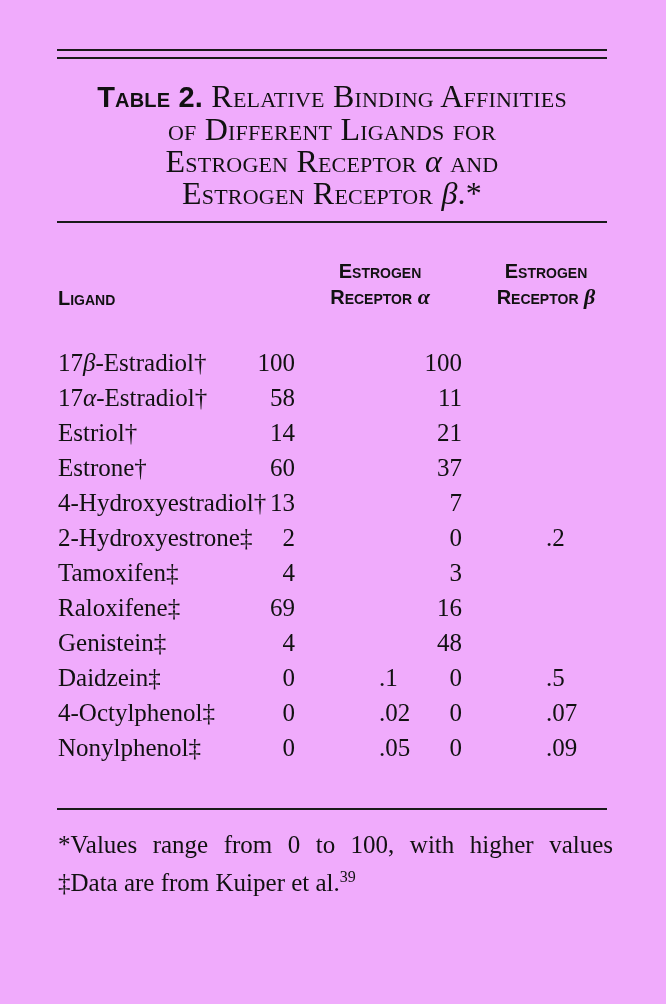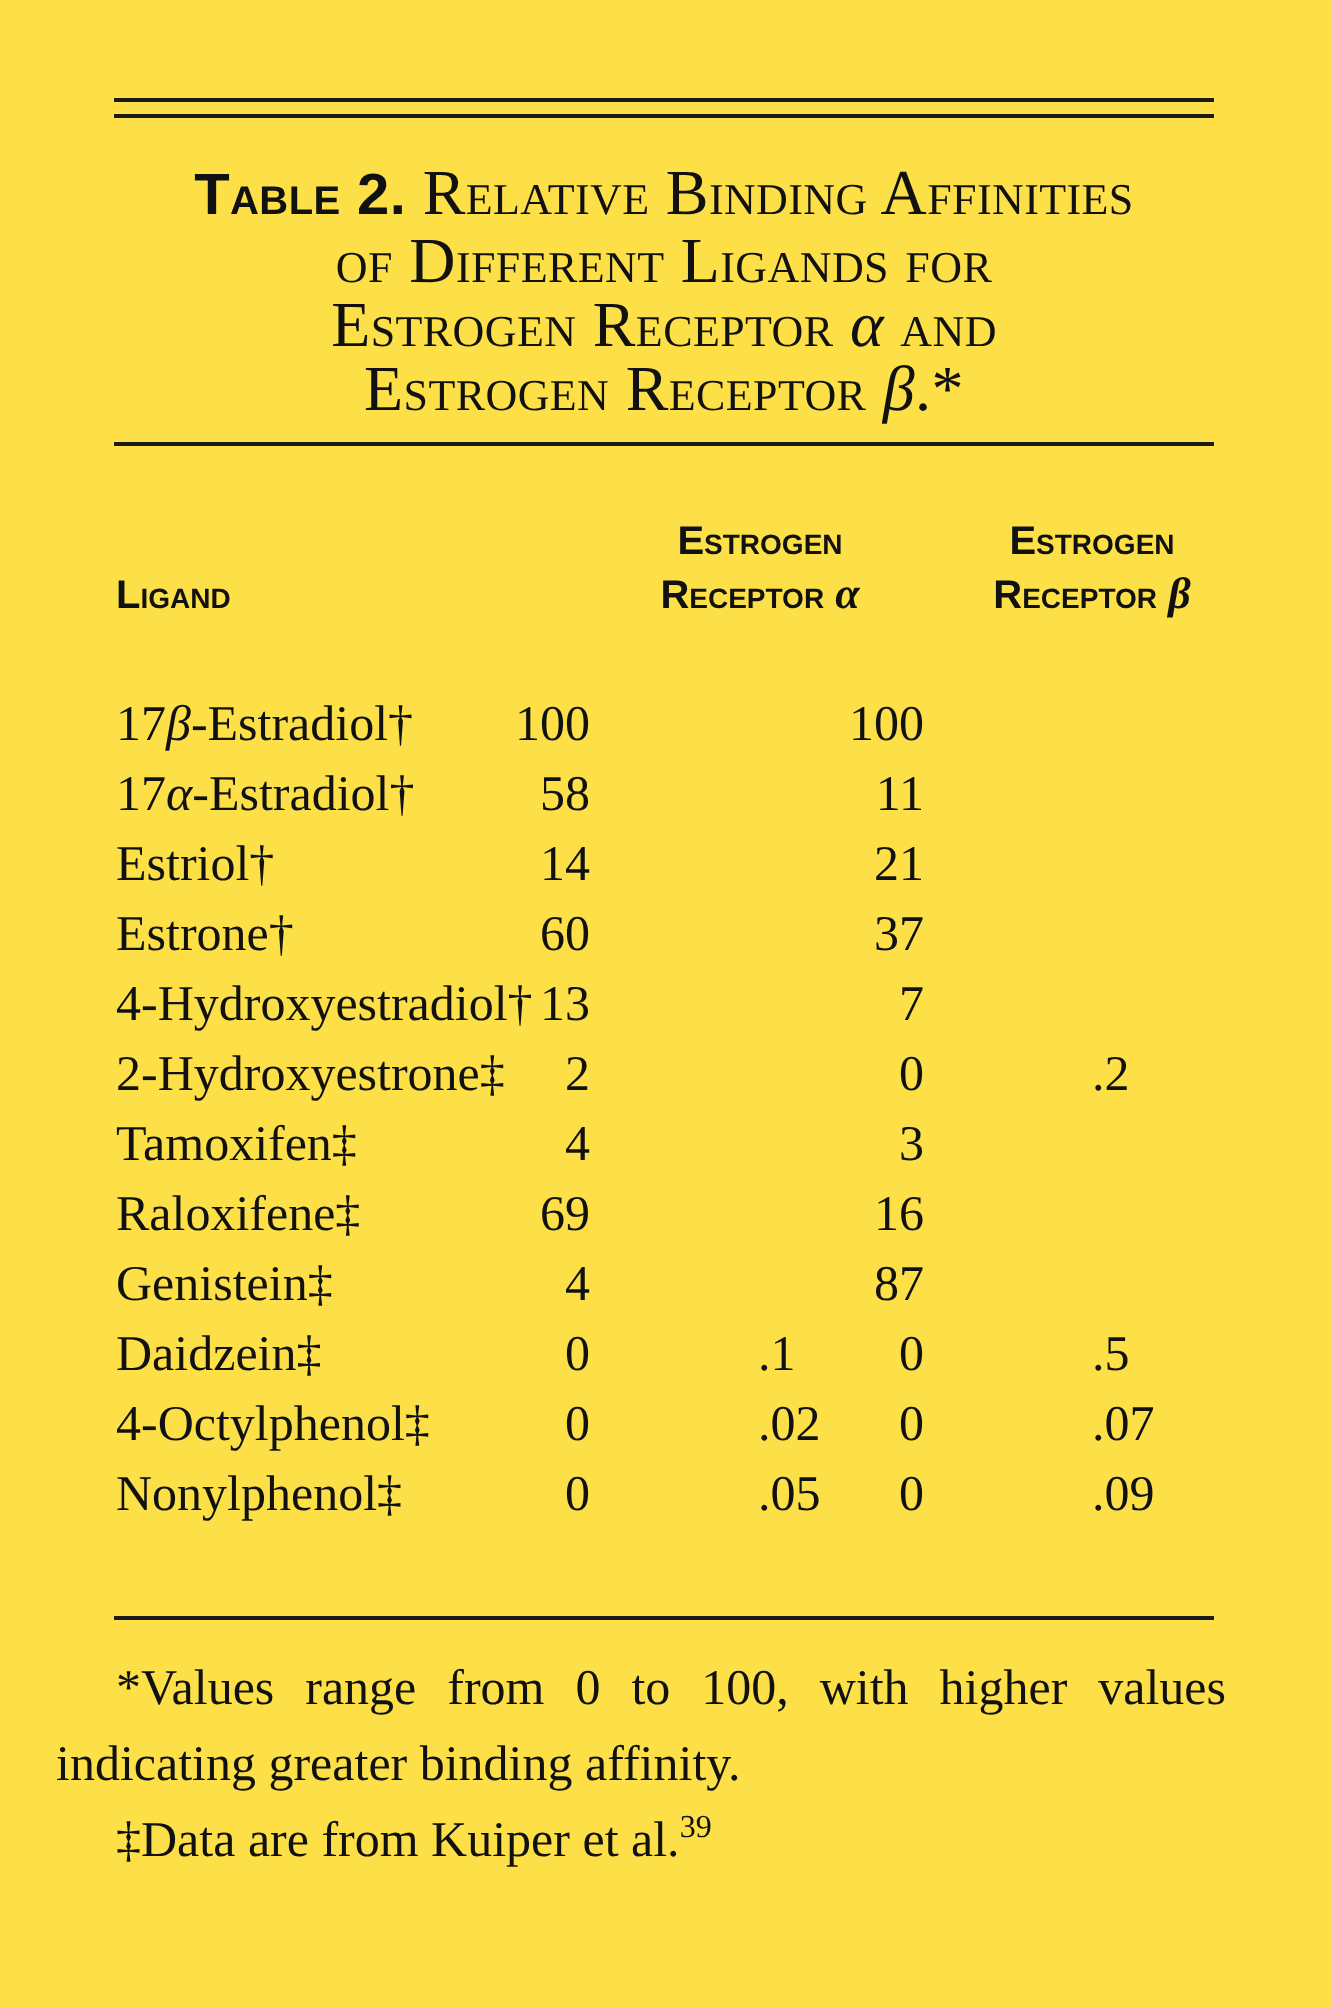--- a/index.html
+++ b/index.html
@@ -1,20 +1,20 @@
 <!DOCTYPE html>
 <html><head>
 <meta charset="utf-8">
 <style>
   html,body { margin:0; padding:0; background:#ffffff; }
   .page {
     position: relative;
     width: 666px;
     height: 1004px;
-    background: #fde047;
+    background: #f0abfc;
     color: #111111;
     font-family: "Liberation Serif", serif;
     overflow: hidden;
   }
   
   .rule-double {
     position: absolute;
     left: 57px; top: 49px;
     width: 550px; height: 6px;
     border-top: 2px solid #1a1a1a;
@@ -159,21 +159,21 @@
         <span class="v-int b-int">3</span>
       </div>
       <div class="row">
         <span class="ligand">Raloxifene‡</span>
         <span class="v-int a-int">69</span>
         <span class="v-int b-int">16</span>
       </div>
       <div class="row">
         <span class="ligand">Genistein‡</span>
         <span class="v-int a-int">4</span>
-        <span class="v-int b-int">87</span>
+        <span class="v-int b-int">48</span>
       </div>
       <div class="row">
         <span class="ligand">Daidzein‡</span>
         <span class="v-int a-int">0</span>
         <span class="v-dec a-dec">.1</span>
         <span class="v-int b-int">0</span>
         <span class="v-dec b-dec">.5</span>
       </div>
       <div class="row">
         <span class="ligand">4-Octylphenol‡</span>
@@ -188,17 +188,16 @@
         <span class="v-dec a-dec">.05</span>
         <span class="v-int b-int">0</span>
         <span class="v-dec b-dec">.09</span>
       </div>
     </div>
 
   <div class="rule rule-foot"></div>
 
   <div class="footnotes">
     <div class="fn fn-indent fn-just"><span>*</span><span>Values range from 0 to 100, with higher values</span></div>
-    <div class="fn">indicating greater binding affinity.</div>
     <div class="fn fn-indent"><span>‡</span><span>Data are from Kuiper et al.</span><sup>39</sup></div>
   </div>
 
 </div>
 
 </body></html>

